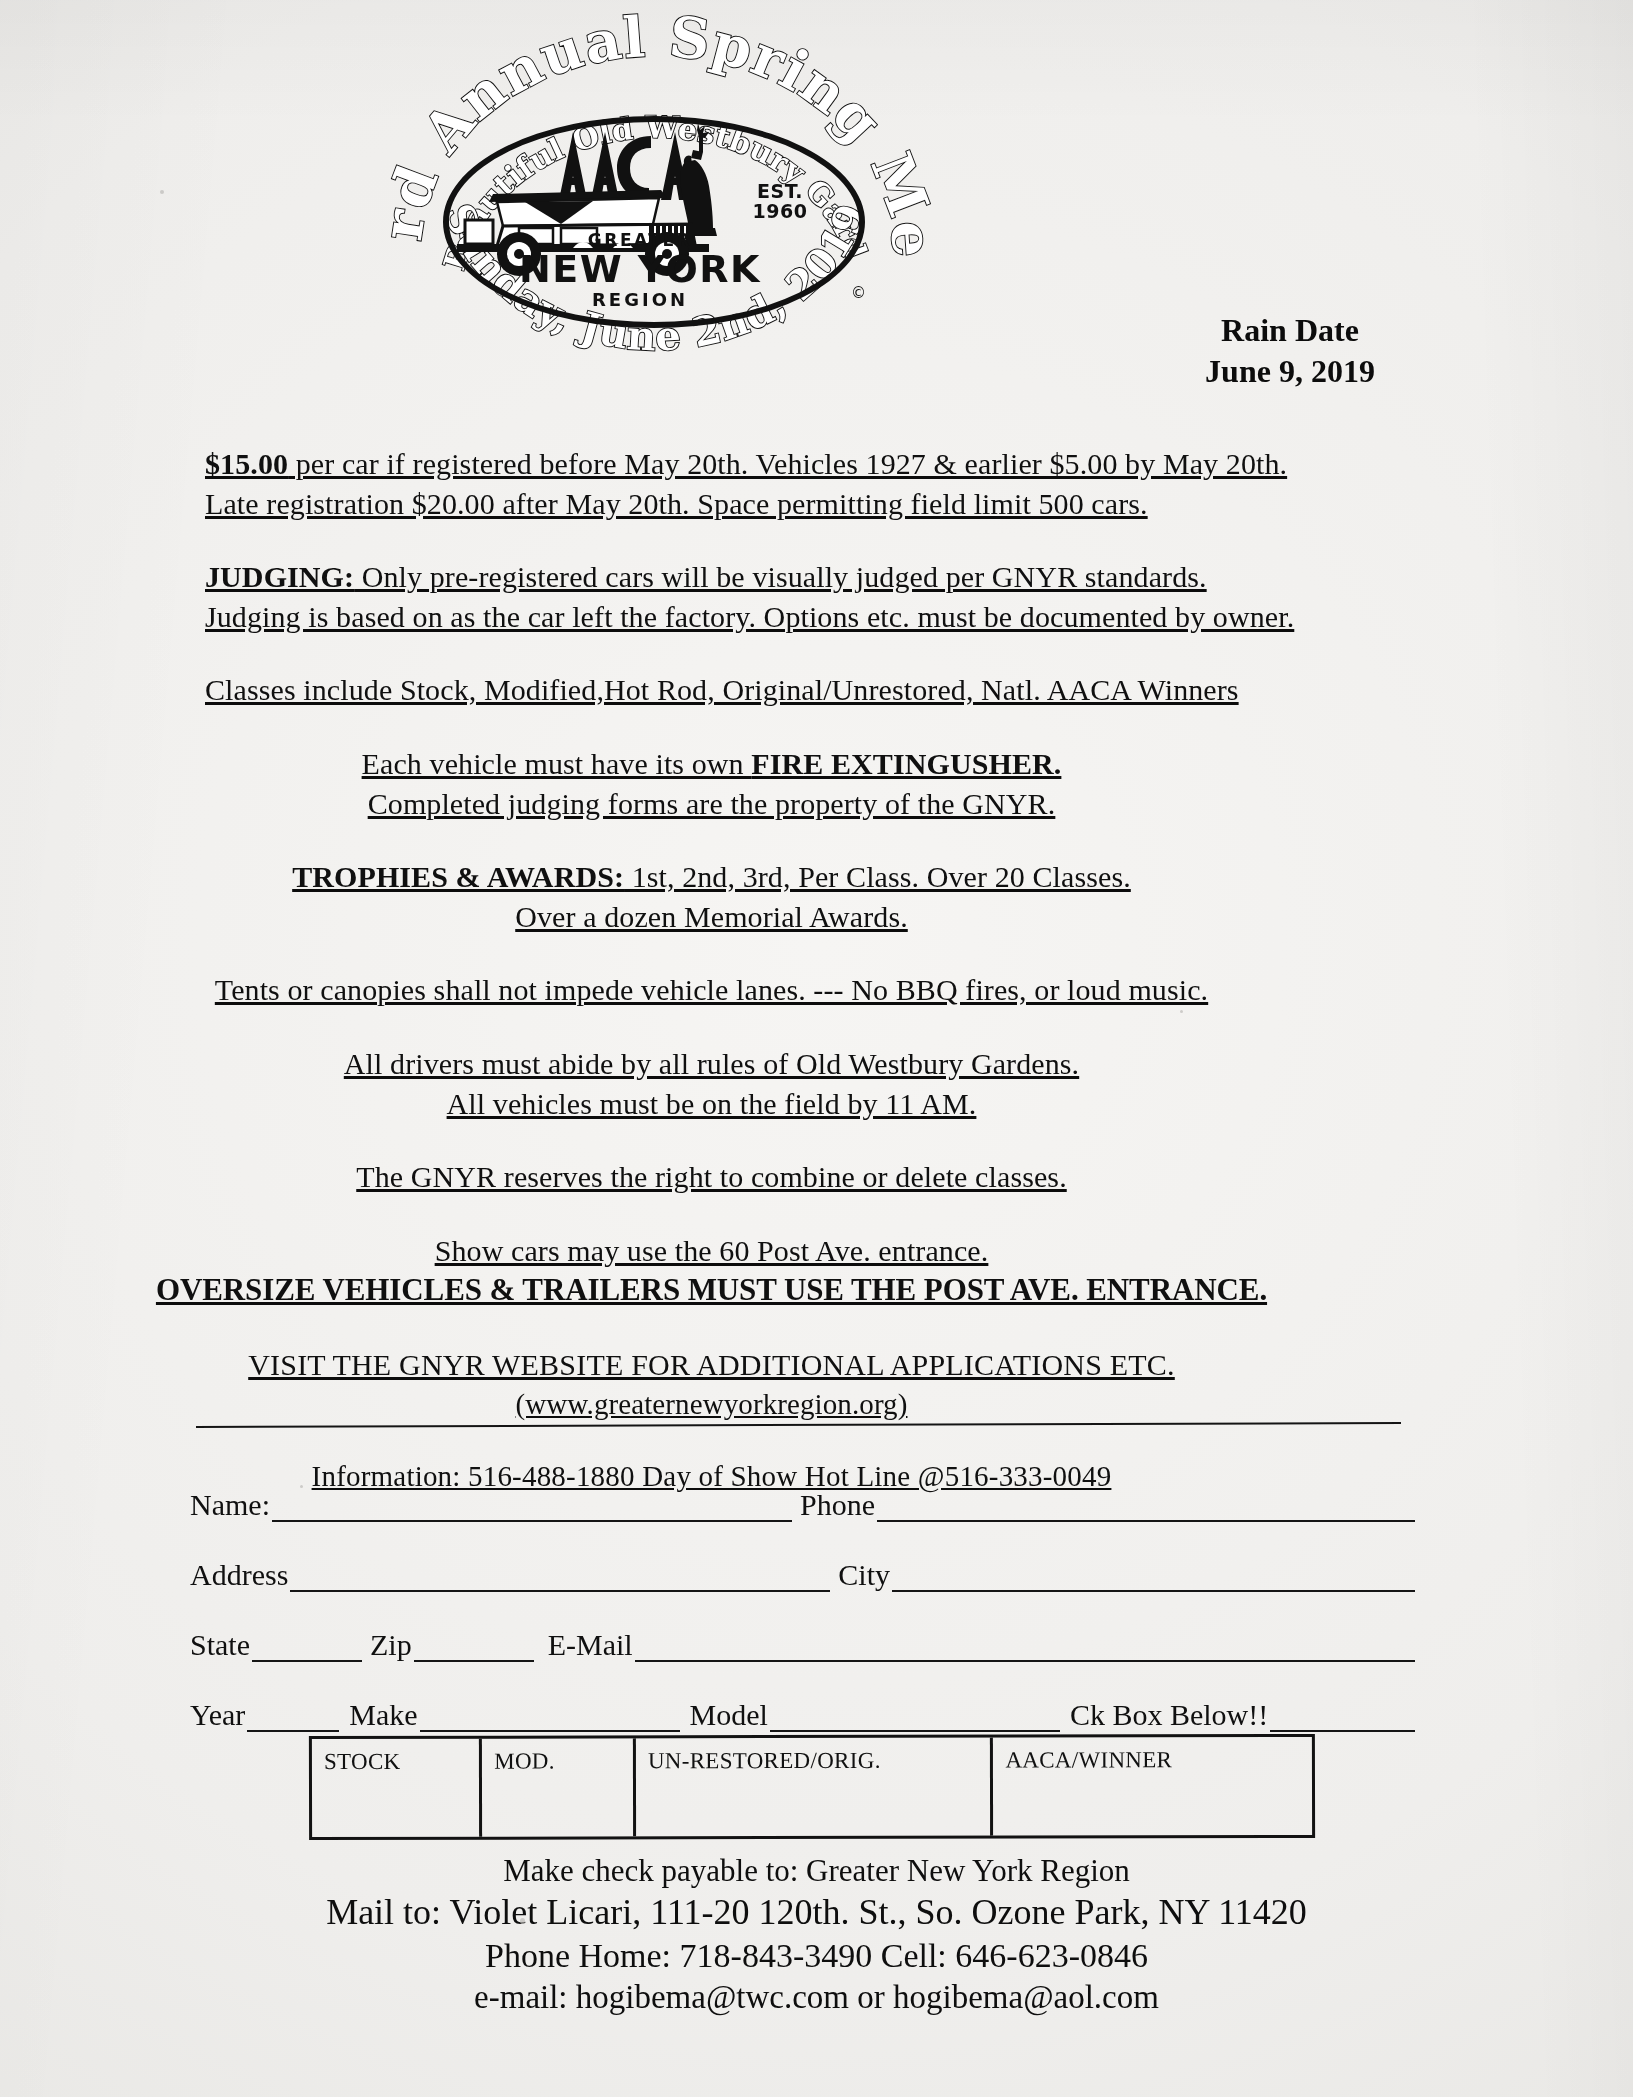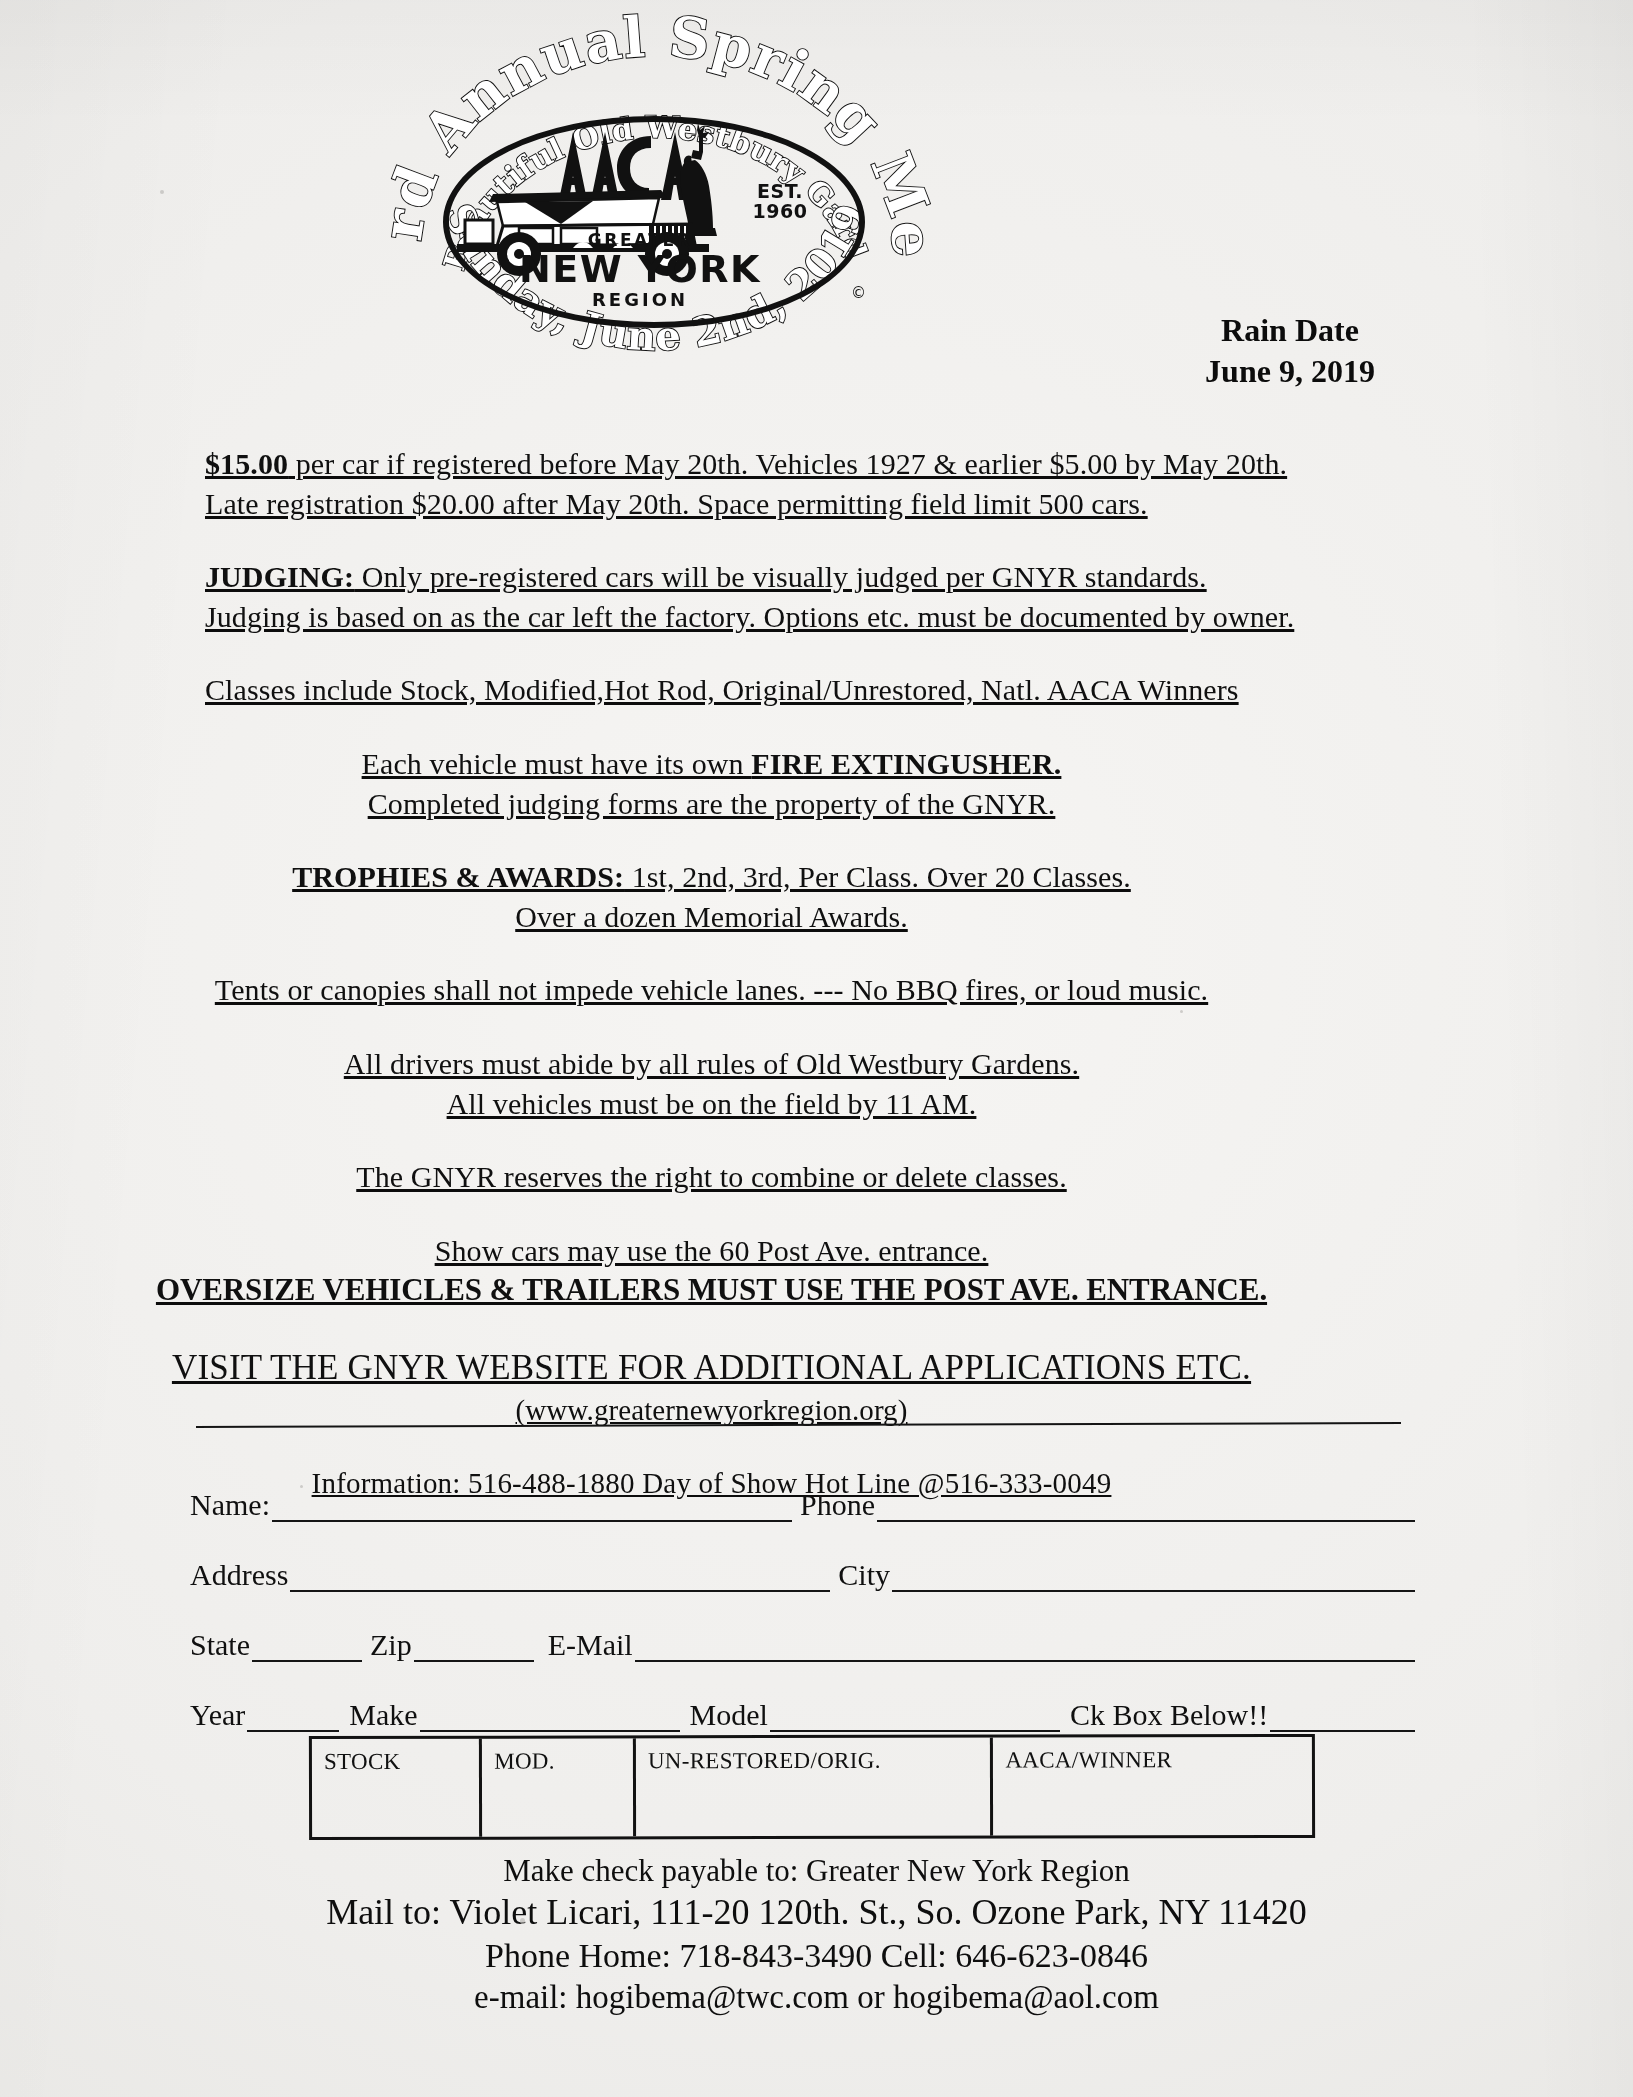--- a/index.html
+++ b/index.html
@@ -210,21 +210,21 @@
   .gap-md { height: 34px; }
 
   .banner-bold {
     font-size: 31px;
     font-weight: 700;
     text-align: center;
     letter-spacing: -0.1px;
   }
 
   .visit-line {
-    font-size: 35px;
+    font-size: 30px;
     text-align: center;
     letter-spacing: 0.2px;
   }
   .url-line {
     font-size: 29px;
     text-align: center;
   }
 
   .contact-line {
     font-size: 29px;

